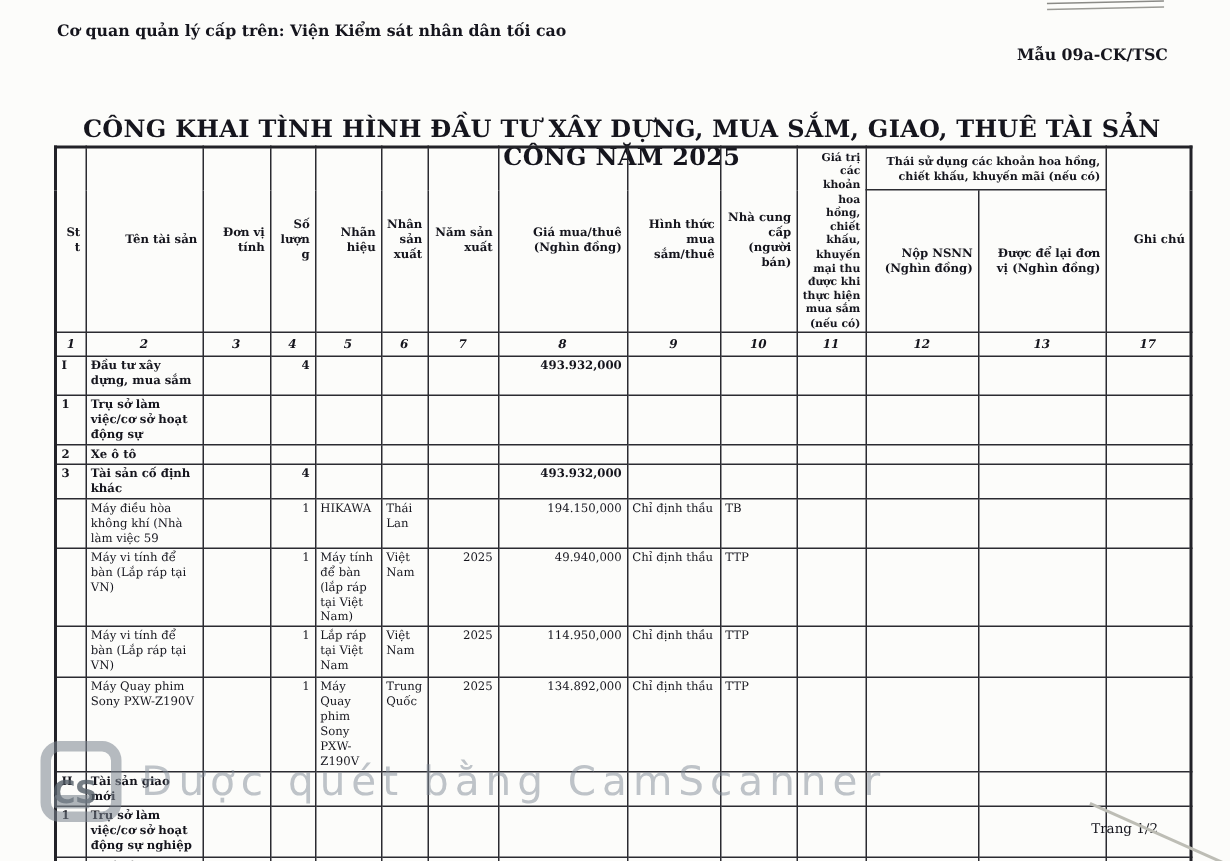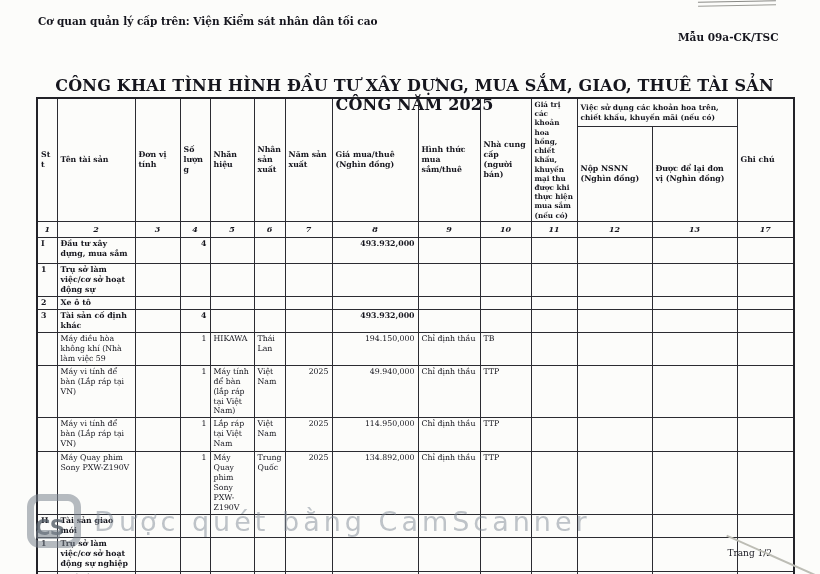--- a/index.html
+++ b/index.html
@@ -15,21 +15,21 @@
                font-size:16px; font-weight:bold; letter-spacing:.2px; }
   .scan-artifact-top { position:absolute; left:698px; top:1px; width:78px; height:3px;
                border-top:1px solid #8a8a86; border-bottom:1px solid #9a9a95; transform:rotate(-1.2deg); }
   .scan-edge-corner { position:absolute; right:-12px; bottom:16px; width:110px; height:1.5px;
                background:#bdbdb5; transform:rotate(24deg); }
 
   table.assets { position:absolute; left:36px; top:97px; width:757px;
     border-collapse:collapse; table-layout:fixed; border:2px solid #222228; }
   th, td { border:1px solid #2b2b31; padding:1px 3px; font-size:7.8px; line-height:1.28;
     overflow:hidden; word-wrap:break-word; }
-  thead th { font-weight:bold; text-align:left; vertical-align:middle; }
+  thead th { font-weight:bold; text-align:right; vertical-align:middle; }
   thead tr.hdr1 { height:26px; }
   thead tr.hdr2 { height:86px; }
   th.c11 { font-size:7.2px; }
   th.group { font-size:7.4px; }
   tr.colnum td { text-align:center; font-style:italic; font-weight:bold; height:13px;
     vertical-align:middle; font-size:8px; }
   tbody td { vertical-align:top; }
   tbody tr.bold td { font-weight:bold; }
   tbody td.col-1, tbody td.col-2, tbody td.col-5, tbody td.col-6,
   tbody td.col-9, tbody td.col-10 { text-align:left; }
@@ -86,21 +86,21 @@
         <th rowspan="2">Tên tài sản</th>
         <th rowspan="2">Đơn vị tính</th>
         <th rowspan="2">Số lượng</th>
         <th rowspan="2">Nhãn hiệu</th>
         <th rowspan="2">Nhân sản xuất</th>
         <th rowspan="2">Năm sản xuất</th>
         <th rowspan="2">Giá mua/thuê (Nghìn đồng)</th>
         <th rowspan="2">Hình thức mua sắm/thuê</th>
         <th rowspan="2">Nhà cung cấp (người bán)</th>
         <th rowspan="2" class="c11">Giá trị các khoản hoa hồng, chiết khấu, khuyến mại thu được khi thực hiện mua sắm (nếu có)</th>
-        <th colspan="2" class="group">Việc sử dụng các khoản hoa trên, chiết khấu, khuyến mãi (nếu có)</th>
+        <th colspan="2" class="group">Thái sử dụng các khoản hoa hồng, chiết khấu, khuyến mãi (nếu có)</th>
         <th rowspan="2">Ghi chú</th>
       </tr>
       <tr class="hdr2">
         <th>Nộp NSNN (Nghìn đồng)</th>
         <th>Được để lại đơn vị (Nghìn đồng)</th>
       </tr>
       <tr class="colnum">
         <td>1</td>
         <td>2</td>
         <td>3</td>

